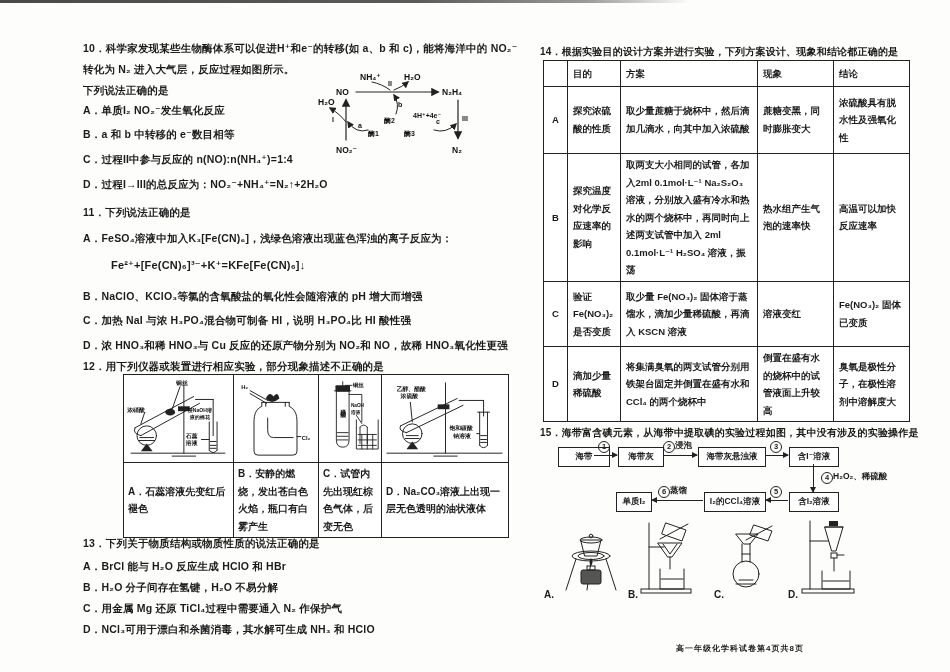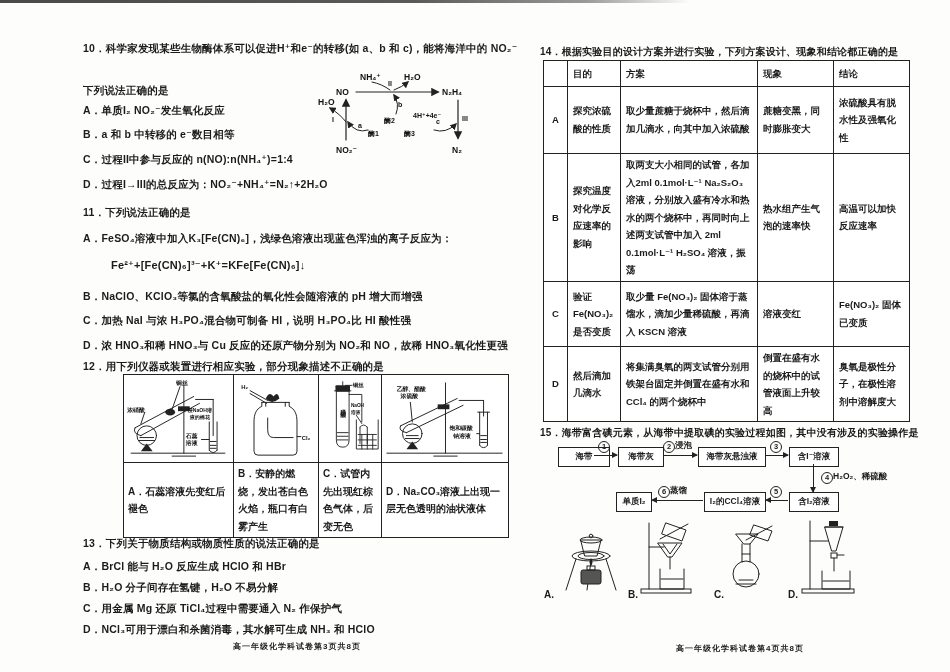--- a/index.html
+++ b/index.html
@@ -57,20 +57,21 @@
     </marker>
   </defs>
 </svg>
 
 <div class="sheet">
   <div class="scanline"></div>
 
   <div class="page pl">
 
     <div class="ln" style="top:42px;left:0;">10．科学家发现某些生物酶体系可以促进H⁺和e⁻的转移(如 a、b 和 c)，能将海洋中的 NO₂⁻</div>
+    <div class="ln" style="top:63px;left:0;">转化为 N₂ 进入大气层，反应过程如图所示。</div>
     <div class="ln" style="top:84px;left:0;">下列说法正确的是</div>
     <div class="ln" style="top:104px;left:0;">A．单质I₂ NO₂⁻发生氧化反应</div>
     <div class="ln" style="top:128px;left:0;">B．a 和 b 中转移的 e⁻数目相等</div>
     <div class="ln" style="top:153px;left:0;">C．过程II中参与反应的 n(NO):n(NH₄⁺)=1:4</div>
     <div class="ln" style="top:178px;left:0;">D．过程I→III的总反应为：NO₂⁻+NH₄⁺=N₂↑+2H₂O</div>
 
     <svg class="appsvg" style="left:233px;top:72px;" width="182" height="88" viewBox="0 0 182 88">
       <path class="sk" d="M40,20 H122" marker-end="url(#ah)"></path>
       <path class="sk" d="M30,68 V28" marker-end="url(#ah)"></path>
       <path class="sk" d="M142,28 V66" marker-end="url(#ah)"></path>
@@ -190,21 +191,20 @@
       </tr>
     </tbody>
       </table>
 
     <div class="ln" style="top:537px;left:0;">13．下列关于物质结构或物质性质的说法正确的是</div>
     <div class="ln" style="top:560px;left:0;">A．BrCl 能与 H₂O 反应生成 HClO 和 HBr</div>
     <div class="ln" style="top:581px;left:0;">B．H₂O 分子间存在氢键，H₂O 不易分解</div>
     <div class="ln" style="top:602px;left:0;">C．用金属 Mg 还原 TiCl₄过程中需要通入 N₂ 作保护气</div>
     <div class="ln" style="top:623px;left:0;">D．NCl₃可用于漂白和杀菌消毒，其水解可生成 NH₃ 和 HClO</div>
 
-    <div class="foot" style="top:641px;">高一年级化学科试卷第3页共8页</div>
   </div>
 
   <div class="page pr">
 
     <div class="ln" style="top:45px;left:0;">14．根据实验目的设计方案并进行实验，下列方案设计、现象和结论都正确的是</div>
 
     <table class="t14">
       <colgroup>
           <col style="width:24px">
           <col style="width:53px">
@@ -236,21 +236,21 @@
       </tr>
       <tr style="height:65px;">
         <td class="c">C</td>
         <td>验证 Fe(NO₃)₂ 是否变质</td>
         <td>取少量 Fe(NO₃)₂ 固体溶于蒸馏水，滴加少量稀硫酸，再滴入 KSCN 溶液</td>
         <td>溶液变红</td>
         <td>Fe(NO₃)₂ 固体已变质</td>
       </tr>
       <tr style="height:75px;">
         <td class="c">D</td>
-        <td>然后滴加几滴水</td>
+        <td>滴加少量稀硫酸</td>
         <td>将集满臭氧的两支试管分别用铁架台固定并倒置在盛有水和 CCl₄ 的两个烧杯中</td>
         <td>倒置在盛有水的烧杯中的试管液面上升较高</td>
         <td>臭氧是极性分子，在极性溶剂中溶解度大</td>
       </tr>
     </tbody>
       </table>
 
     <div class="ln" style="top:426px;left:0;">15．海带富含碘元素，从海带中提取碘的实验过程如图，其中没有涉及的实验操作是</div>
 
     <div style="position:absolute;left:0;top:443px;width:398px;height:75px;">

